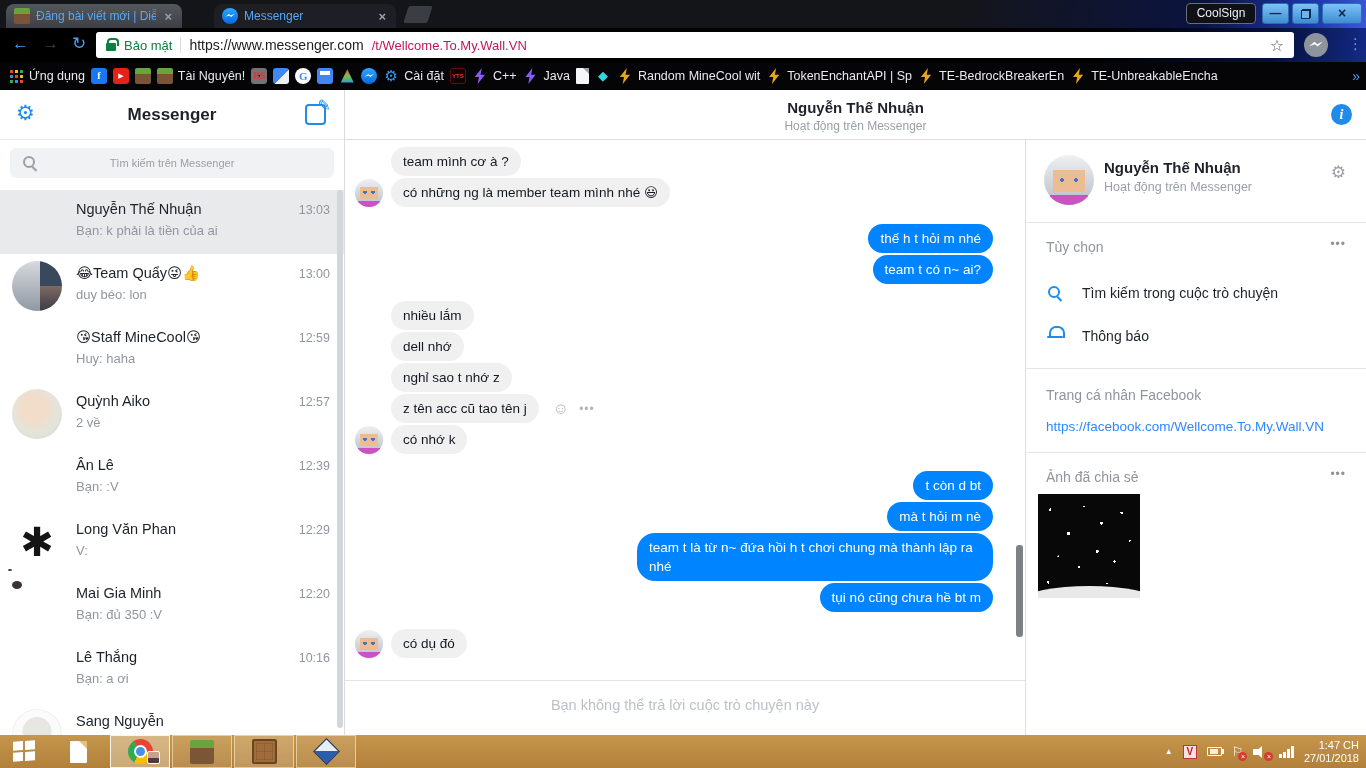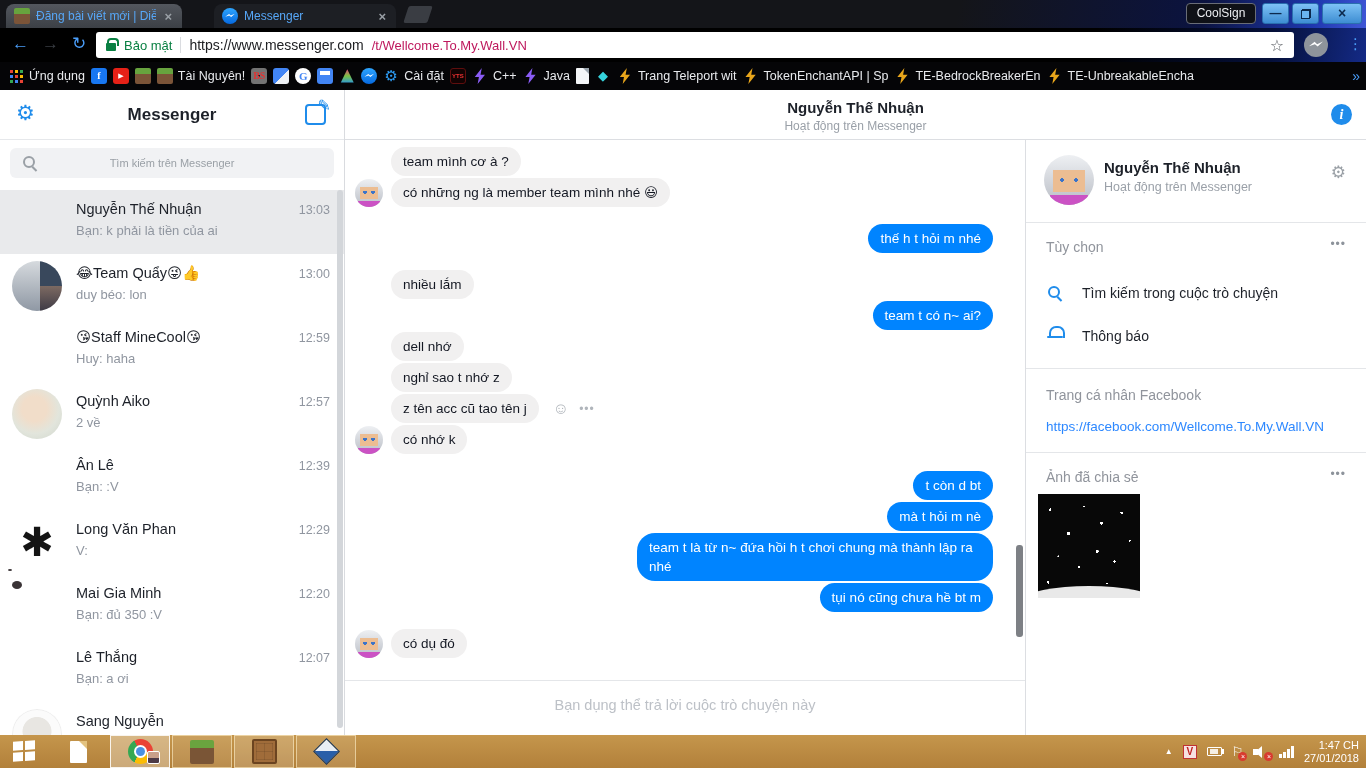--- a/index.html
+++ b/index.html
@@ -330,21 +330,21 @@
       <span>Java</span>
     </div>
   <div class="bm">
       <span class="bi bi-page"></span>
     </div>
   <div class="bm">
       <span class="bi bi-dia"></span>
     </div>
   <div class="bm">
       <span class="bi bi-spigot"></span>
-      <span>Trang Teleport wit</span>
+      <span>Random MineCool wit</span>
     </div>
   <div class="bm">
       <span class="bi bi-spigot"></span>
       <span>TokenEnchantAPI | Sp</span>
     </div>
   <div class="bm">
       <span class="bi bi-spigot"></span>
       <span>TE-BedrockBreakerEn</span>
     </div>
   <div class="bm">
@@ -415,21 +415,21 @@
       <div class="conv">
         <span class="cav av-dog"></span>
         <span class="cname">Mai Gia Minh</span>
         <span class="cprev">Bạn: đủ 350 :V</span>
         <span class="ctime">12:20</span>
       </div>
       <div class="conv">
         <span class="cav av-lethang"></span>
         <span class="cname">Lê Thắng</span>
         <span class="cprev">Bạn: a ơi</span>
-        <span class="ctime">12:07</span>
+        <span class="ctime">10:16</span>
       </div>
       <div class="conv">
         <span class="cav av-faint"></span>
         <span class="cname">Sang Nguyễn</span>
       </div>
     </div>
     <div class="sb-thumb"></div>
   </div>
 
   <div id="chathead">
@@ -444,26 +444,26 @@
           <span class="sp28"></span>
           <div class="bub bin">team mình cơ à ?</div>
         </div>
       <div class="mrow in">
           <span class="av28 av-mc"></span>
           <div class="bub bin">có những ng là member team mình nhé 😃</div>
         </div>
       <div class="mrow out gap">
           <div class="bub bout">thế h t hỏi m nhé</div>
         </div>
+      <div class="mrow out">
+          <div class="bub bout">team t có n~ ai?</div>
+        </div>
       <div class="mrow in gap">
           <span class="sp28"></span>
           <div class="bub bin">nhiều lắm</div>
-        </div>
-      <div class="mrow out">
-          <div class="bub bout">team t có n~ ai?</div>
         </div>
       <div class="mrow in">
           <span class="sp28"></span>
           <div class="bub bin">dell nhớ</div>
         </div>
       <div class="mrow in">
           <span class="sp28"></span>
           <div class="bub bin">nghỉ sao t nhớ z</div>
         </div>
       <div class="mrow in">
@@ -489,21 +489,21 @@
         </div>
       <div class="mrow out">
           <div class="bub bout">tụi nó cũng chưa hề bt m</div>
         </div>
       <div class="mrow in gap">
           <span class="av28 av-mc"></span>
           <div class="bub bin">có dụ đó</div>
         </div>
     </div>
     <div class="cthumb"></div>
-    <div class="cfoot">Bạn dụng thể trả lời cuộc trò chuyện này</div>
+    <div class="cfoot">Bạn không thể trả lời cuộc trò chuyện này</div>
   </div>
 
   <div id="details">
     <span class="abs d-av av-mc"></span>
     <span class="abs d-name">Nguyễn Thế Nhuận</span>
     <span class="abs d-status">Hoạt động trên Messenger</span>
     <span class="abs d-gear">⚙</span>
     <div class="abs d-sep" style="top:82px"></div>
 
     <span class="abs d-h" style="left:20px;top:99px">Tùy chọn</span>

